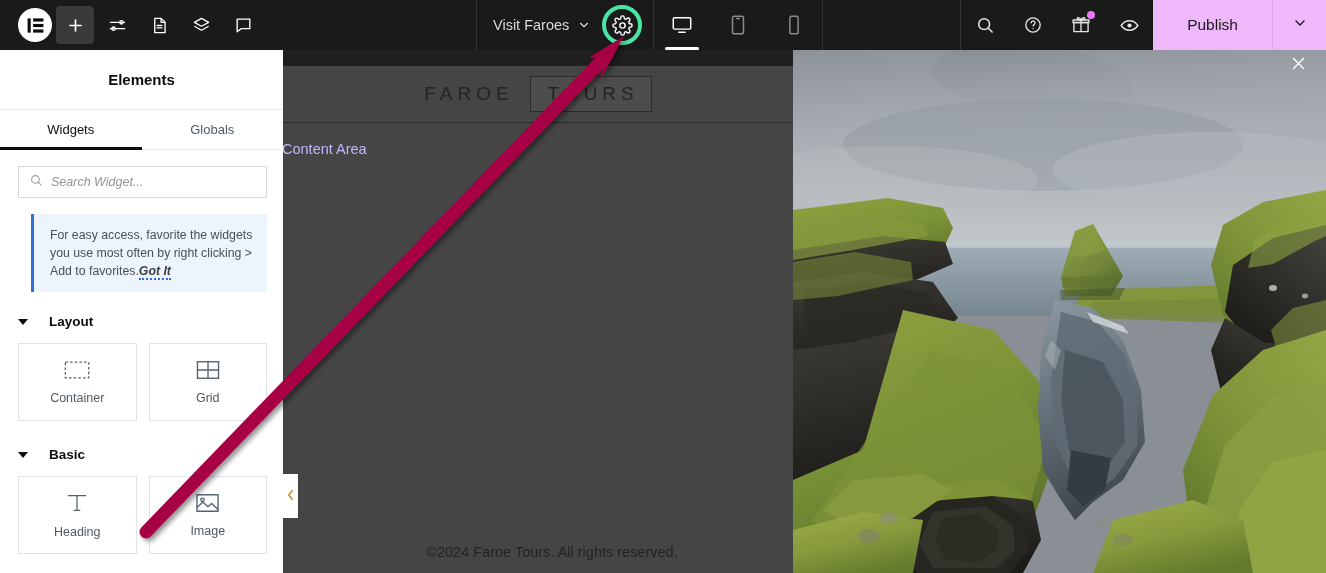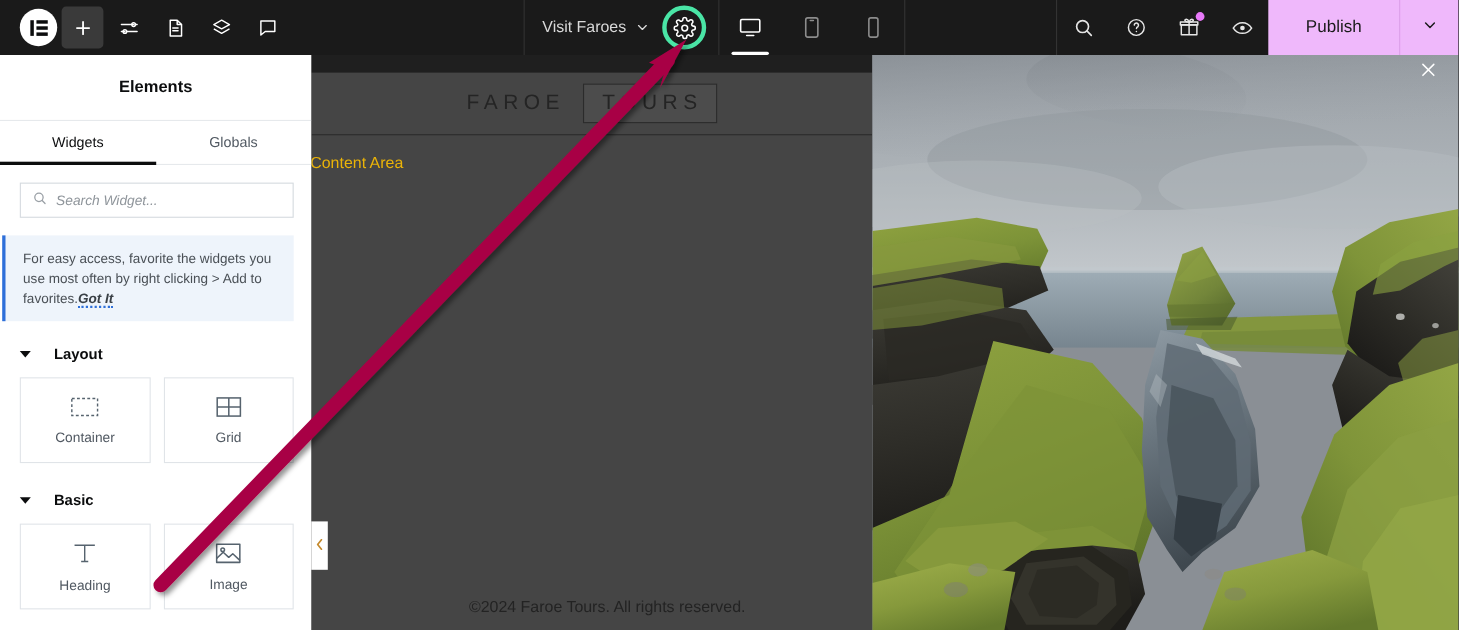--- a/index.html
+++ b/index.html
@@ -101,21 +101,21 @@
     height: 32px; border: 1px solid #d5dadf; display: flex; align-items: center;
     padding: 0 10px; gap: 8px; background: #fff;
   }
   .search-box input {
     border: none; outline: none; flex: 1;
     font-family: "Liberation Sans", sans-serif;
     font-size: 12.5px; font-style: italic; color: #6b7177;
   }
   .search-box input::placeholder { color: #8f959b; font-style: italic; }
   .notice {
-    margin: 16px 16px 0 2px; background: #eef4fb; border-left: 3px solid #2e6fd9;
+    margin: 16px 16px 0 31px; background: #eef4fb; border-left: 3px solid #2e6fd9;
     padding: 12px 14px 12px 16px;
     font-size: 12.3px; line-height: 18px; color: #4a5056;
   }
   .notice .gotit {
     font-weight: bold; font-style: italic; color: #3a4046;
     border-bottom: 2px dotted #2e6fd9; cursor: pointer;
   }
   .section { margin-top: 22px; padding: 0 16px 0 18px; }
   .section-head {
     display: flex; align-items: center; gap: 21px;
@@ -149,21 +149,21 @@
   }
   .brand { display: flex; align-items: center; gap: 16px; }
   .brand-a {
     font-size: 19px; letter-spacing: 5px; color: #242424;
   }
   .brand-b {
     font-size: 19px; letter-spacing: 5px; color: #242424;
     border: 1px solid #2b2b2b; background: #4c4c4c; padding: 6px 12px 6px 17px;
   }
   .content-area {
-    padding: 18px 0 0 0; font-size: 14.5px; color: #eab308; padding-left: 0;
+    padding: 18px 0 0 0; font-size: 14.5px; color: #c4b5fd; padding-left: 0;
   }
   .content-area span { margin-left: -1px; display: inline-block; padding-left: 0; }
   .site-footer {
     position: absolute; left: 0; bottom: 0; width: 510px; height: 73px;
     display: flex; align-items: flex-start; justify-content: center; padding-top: 28px;
     font-size: 14.5px; color: #232323; padding-left: 28px;
   }
   .canvas-close {
     position: absolute; right: 15px; top: 50px; width: 26px; height: 26px;
     display: flex; align-items: center; justify-content: center;

